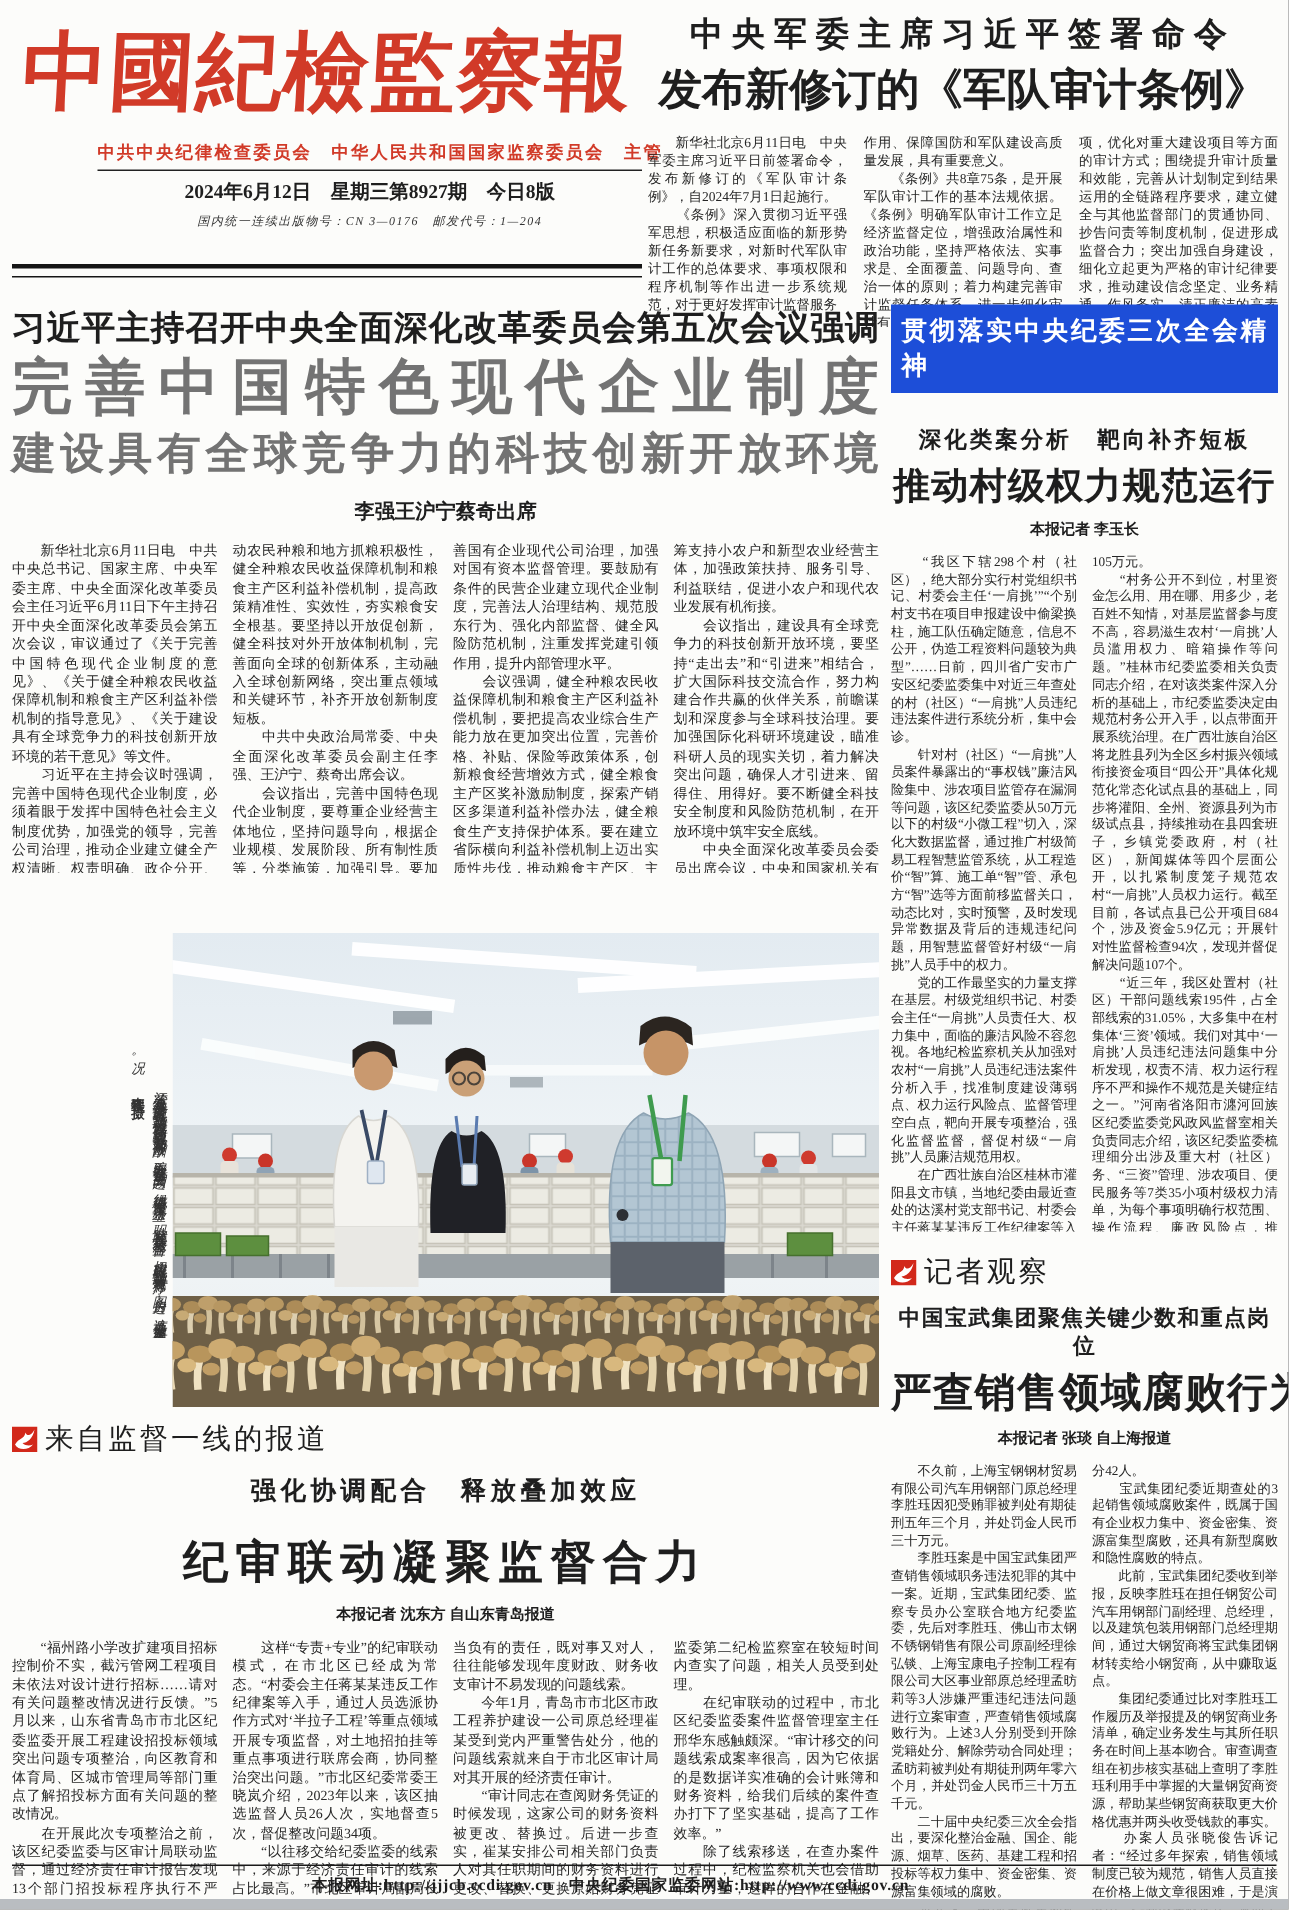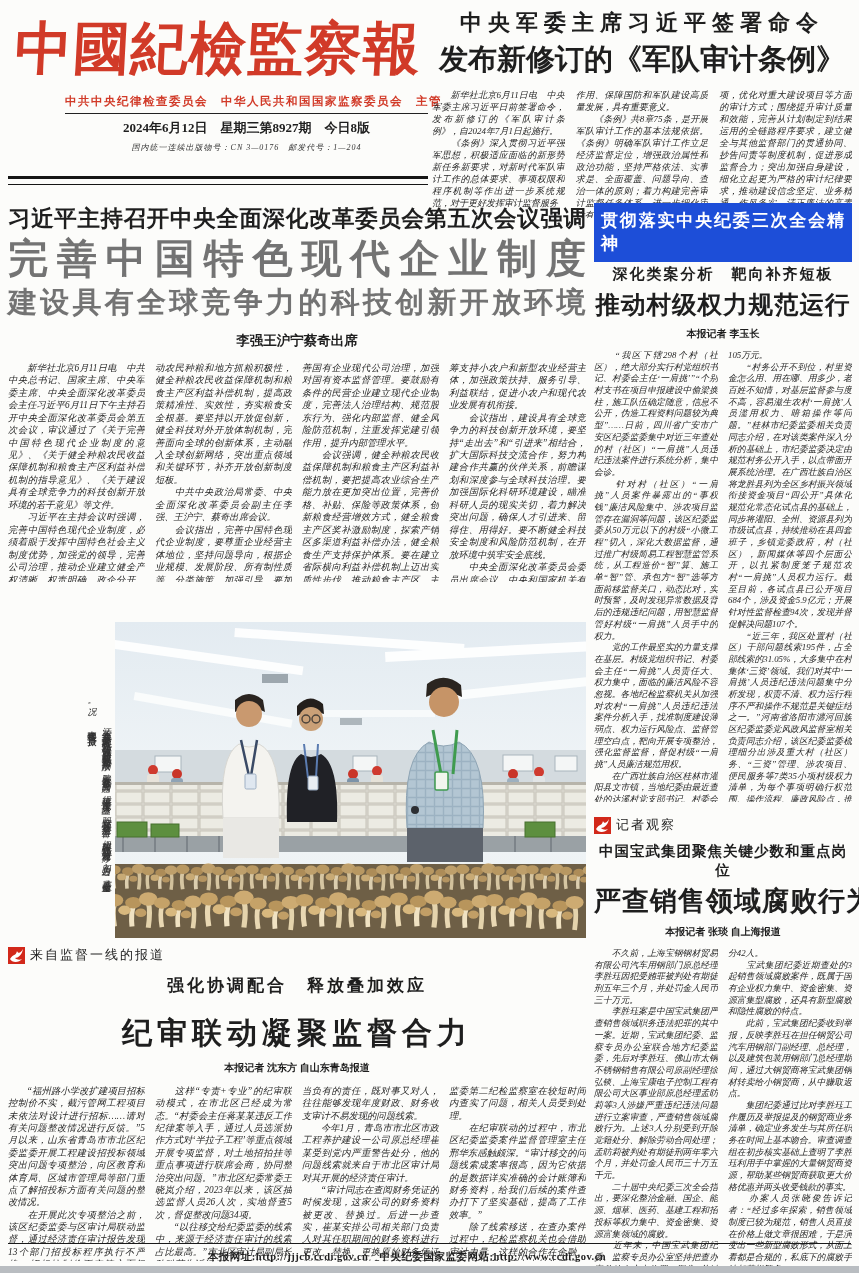--- a/index.html
+++ b/index.html
@@ -16,21 +16,21 @@
       justify-content:center;font-weight:bold;font-size:13px;padding:5px 2px 0 2px;}
   .mast-pub{margin-left:57px;text-align:center;font-size:8px;font-style:italic;
       letter-spacing:1px;padding-top:5px;color:#333;}
   .mast-rule{position:absolute;left:8px;top:176px;width:420px;height:5px;
       border-top:3px solid #151515;border-bottom:1px solid #151515;}
   
   .kicker{font-weight:bold;text-align:center;}
   .byline{text-align:center;font-weight:bold;font-family:"Liberation Sans",sans-serif;}
   .cols{display:flex;}
   .colstream{white-space:pre-wrap;text-align:justify;overflow:hidden;
-      font-family:"Liberation Serif",serif;color:#262626;font-style:italic;}
+      font-family:"Liberation Serif",serif;color:#262626;}
   
   .top-article{position:absolute;left:432px;top:8px;width:420px;}
   .top-article .kicker{font-size:22px;letter-spacing:6px;}
   .top-article .headline{font-size:29px;font-weight:900;text-align:center;
       letter-spacing:0px;margin-top:2px;white-space:nowrap;}
   .top-article .cols{gap:11px;margin-top:10px;}
   .top-article .colstream{flex:1;font-size:9px;line-height:1.33;height:128px;}
   
   .main-article{position:absolute;left:8px;top:203px;width:578px;}
   .main-article .kicker{font-size:22.5px;text-align:justify;text-align-last:justify;}
@@ -39,27 +39,27 @@
   .h1a{font-size:40px;margin-top:4px;}
   .h1b{font-size:29px;margin-top:2px;letter-spacing:0.5px;}
   .main-article .byline{font-size:13.5px;margin-top:9px;font-family:"Liberation Serif",serif;}
   .main-article .cols{gap:10px;margin-top:12px;}
   .main-article .colstream{flex:1;font-size:9.3px;line-height:1.34;height:220px;}
   
   .right-rail{position:absolute;left:594px;top:203px;width:258px;}
   .banner{background:#1d4ed8;color:#fff;font-weight:bold;font-size:17px;
       letter-spacing:1px;text-align:justify;text-align-last:justify;
       padding:6px 7px 7px 7px;}
-  .village .kicker{font-size:15px;letter-spacing:2px;margin-top:3px;}
+  .village .kicker{font-size:15px;letter-spacing:2px;margin-top:22px;}
   .village .headline{font-size:24.5px;font-weight:900;text-align:center;
       letter-spacing:1px;margin-top:4px;white-space:nowrap;}
   .village .byline{font-size:10px;margin-top:6px;}
   .village .cols{gap:10px;margin-top:9px;}
   .village .colstream{flex:1;font-size:8.8px;line-height:1.33;height:452px;}
-  .sect{display:flex;align-items:center;gap:5px;font-size:13px;letter-spacing:2px;
+  .sect{display:flex;align-items:center;gap:5px;font-size:19px;letter-spacing:2px;
       font-weight:500;}
   .sect svg{display:block;}
   .observer{margin-top:14px;}
   .observer .kicker{font-size:14.5px;letter-spacing:1px;margin-top:8px;}
   .observer .headline{font-size:27px;font-weight:900;text-align:right;
       letter-spacing:1px;margin-top:3px;white-space:nowrap;}
   .observer .byline{font-size:10px;margin-top:6px;}
   .observer .cols{gap:10px;margin-top:9px;}
   .observer .colstream{flex:1;font-size:8.8px;line-height:1.33;height:318px;}
   

